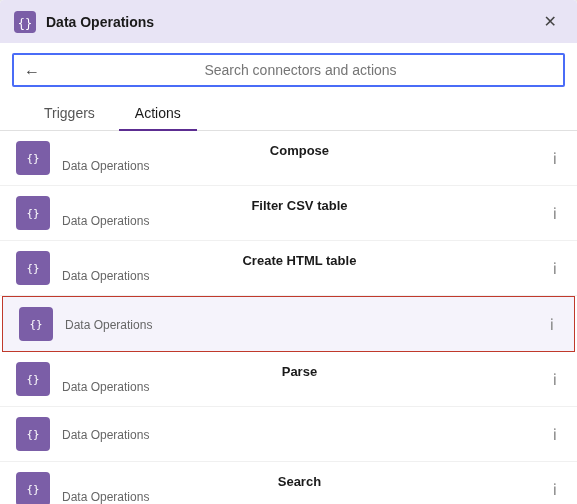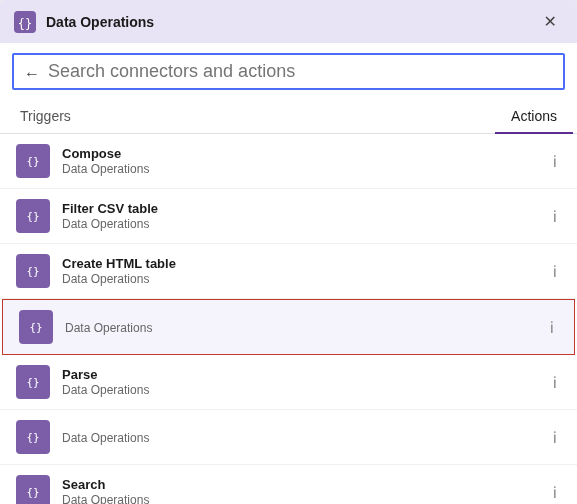--- a/index.html
+++ b/index.html
@@ -58,30 +58,30 @@
       border: none;
       cursor: pointer;
       font-size: 16px;
       color: #444;
       padding: 0;
     }
     .search-input {
       flex: 1;
       border: none;
       outline: none;
-      font-size: 18px;
+      font-size: 14px;
       color: #0369a1;
       background: transparent;
+      text-align: center;
     }
     .tabs {
       display: flex;
       gap: 8px;
-      padding: 0 4px;
+      padding: 0 28px;
       border-bottom: 1px solid #e0e0e0;
-      justify-content: space-between;
     }
     .tab {
       padding: 8px 16px;
       font-size: 14px;
       cursor: pointer;
       color: #555;
       border-bottom: 2px solid transparent;
       margin-bottom: -1px;
     }
     .tab.active {
@@ -121,20 +121,21 @@
       width: 20px;
       height: 20px;
     }
     .action-text {
       flex: 1;
     }
     .action-name {
       font-size: 13px;
       font-weight: 600;
       color: #1a1a1a;
+      text-align: center;
     }
     .action-sub {
       font-size: 12px;
       color: #666;
       margin-top: 1px;
     }
     .info-btn {
       background: none;
       border: none;
       cursor: pointer;

